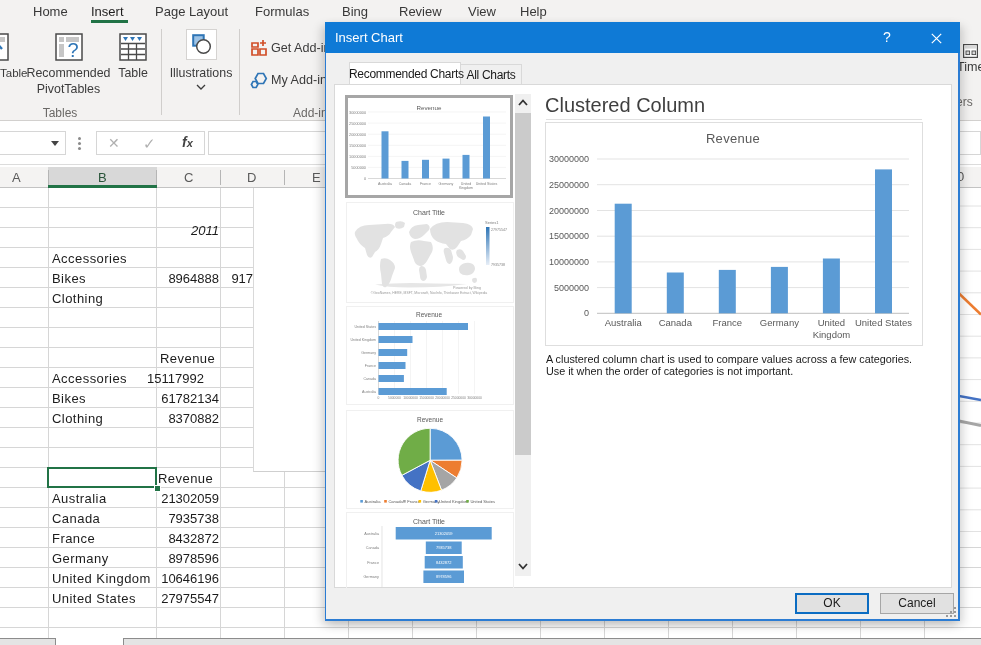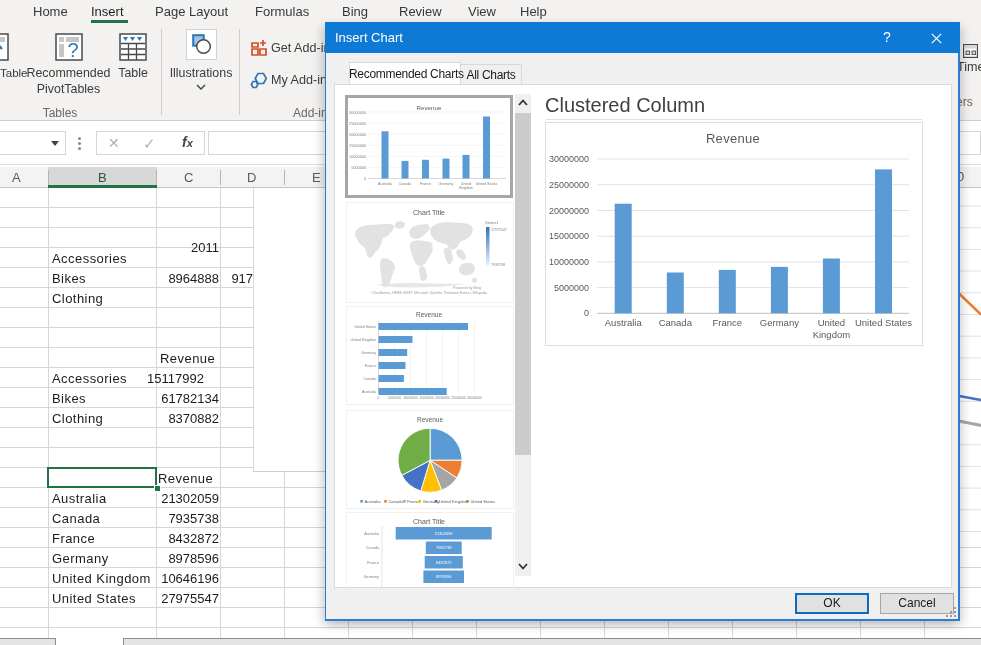--- a/index.html
+++ b/index.html
@@ -133,21 +133,21 @@
     <div class="abs" style="left:540px;top:188px;width:1px;height:457px;background:#d6d6d6;"></div>
     <div class="abs" style="left:604px;top:188px;width:1px;height:457px;background:#d6d6d6;"></div>
     <div class="abs" style="left:668px;top:188px;width:1px;height:457px;background:#d6d6d6;"></div>
     <div class="abs" style="left:732px;top:188px;width:1px;height:457px;background:#d6d6d6;"></div>
     <div class="abs" style="left:796px;top:188px;width:1px;height:457px;background:#d6d6d6;"></div>
     <div class="abs" style="left:860px;top:188px;width:1px;height:457px;background:#d6d6d6;"></div>
     <div class="abs" style="left:924px;top:188px;width:1px;height:457px;background:#d6d6d6;"></div>
   </div>
 
   <div id="cells" style="position:absolute;left:0;top:0;font-size:13px;color:#1c1c1c;">
-    <div class="txt" style="left:147px;top:240px;width:72px;text-align:right;">2011</div>
+    <div class="txt" style="left:147px;top:223px;width:72px;text-align:right;font-style:italic;">2011</div>
     <div class="txt lbl" style="left:52px;top:251px;">Accessories</div>
     <div class="txt lbl" style="left:52px;top:271px;">Bikes</div>
     <div class="txt" style="left:147px;top:271px;width:72px;text-align:right;">8964888</div>
     <div class="txt" style="left:210px;top:271px;width:72px;text-align:right;">9174357</div>
     <div class="txt lbl" style="left:52px;top:291px;">Clothing</div>
     <div class="txt lbl" style="left:160px;top:351px;">Revenue</div>
     <div class="txt lbl" style="left:52px;top:371px;">Accessories</div>
     <div class="txt" style="left:147px;top:371px;width:72px;text-align:left;">15117992</div>
     <div class="txt lbl" style="left:52px;top:391px;">Bikes</div>
     <div class="txt" style="left:147px;top:391px;width:72px;text-align:right;">61782134</div>
@@ -428,20 +428,21 @@
         <text x="78.2" y="204">Australia</text>
         <text x="130.3" y="204">Canada</text>
         <text x="182.3" y="204">France</text>
         <text x="234.4" y="204">Germany</text>
         <text x="286.4" y="204">United</text>
           <text x="286.4" y="216">Kingdom</text>
         <text x="338.5" y="204">United States</text>
       </g>
     </svg>
 
+    <div class="txt" style="left:220px;top:331px;font-size:10.8px;color:#1a1a1a;line-height:11.6px;">A clustered column chart is used to compare values across a few categories.<br>Use it when the order of categories is not important.</div>
 
     <div class="abs" style="left:469px;top:570px;width:74px;height:21px;background:#e1e1e1;border:2px solid #0b6cc2;box-sizing:border-box;"></div>
     <div class="txt" style="left:469px;top:573px;width:74px;text-align:center;font-size:12px;color:#1a1a1a;">OK</div>
     <div class="abs" style="left:554px;top:570px;width:74px;height:21px;background:#e1e1e1;border:1px solid #a6a6a6;box-sizing:border-box;"></div>
     <div class="txt" style="left:554px;top:573px;width:74px;text-align:center;font-size:12px;color:#1a1a1a;">Cancel</div>
 
     <svg class="abs" style="left:618px;top:582px;" width="14" height="14" viewBox="0 0 14 14">
       <g fill="#9a9a9a">
         <rect x="10" y="2" width="2" height="2"></rect>
         <rect x="6" y="6" width="2" height="2"></rect>

